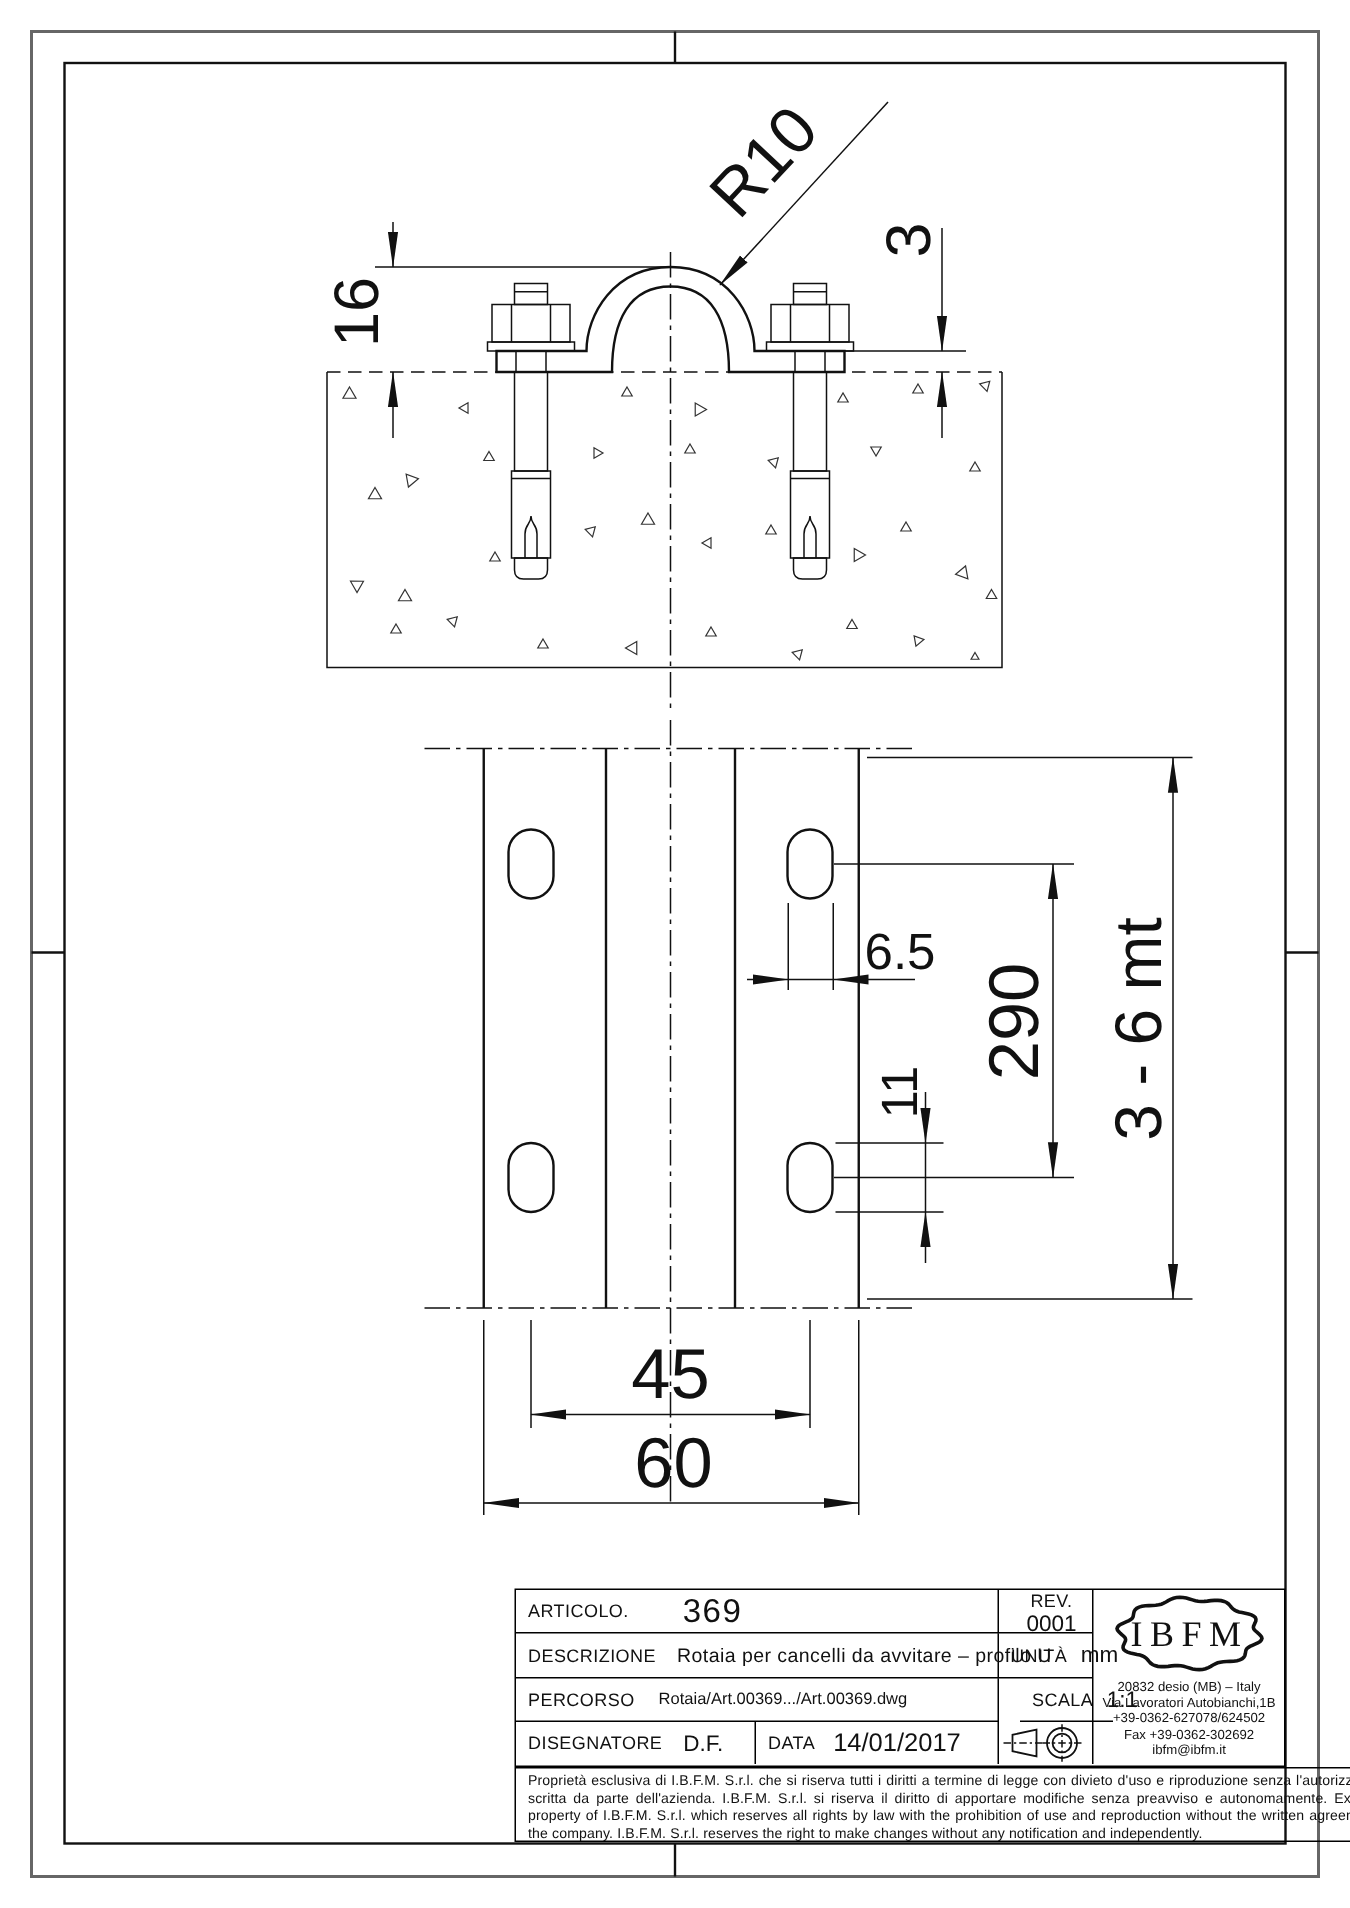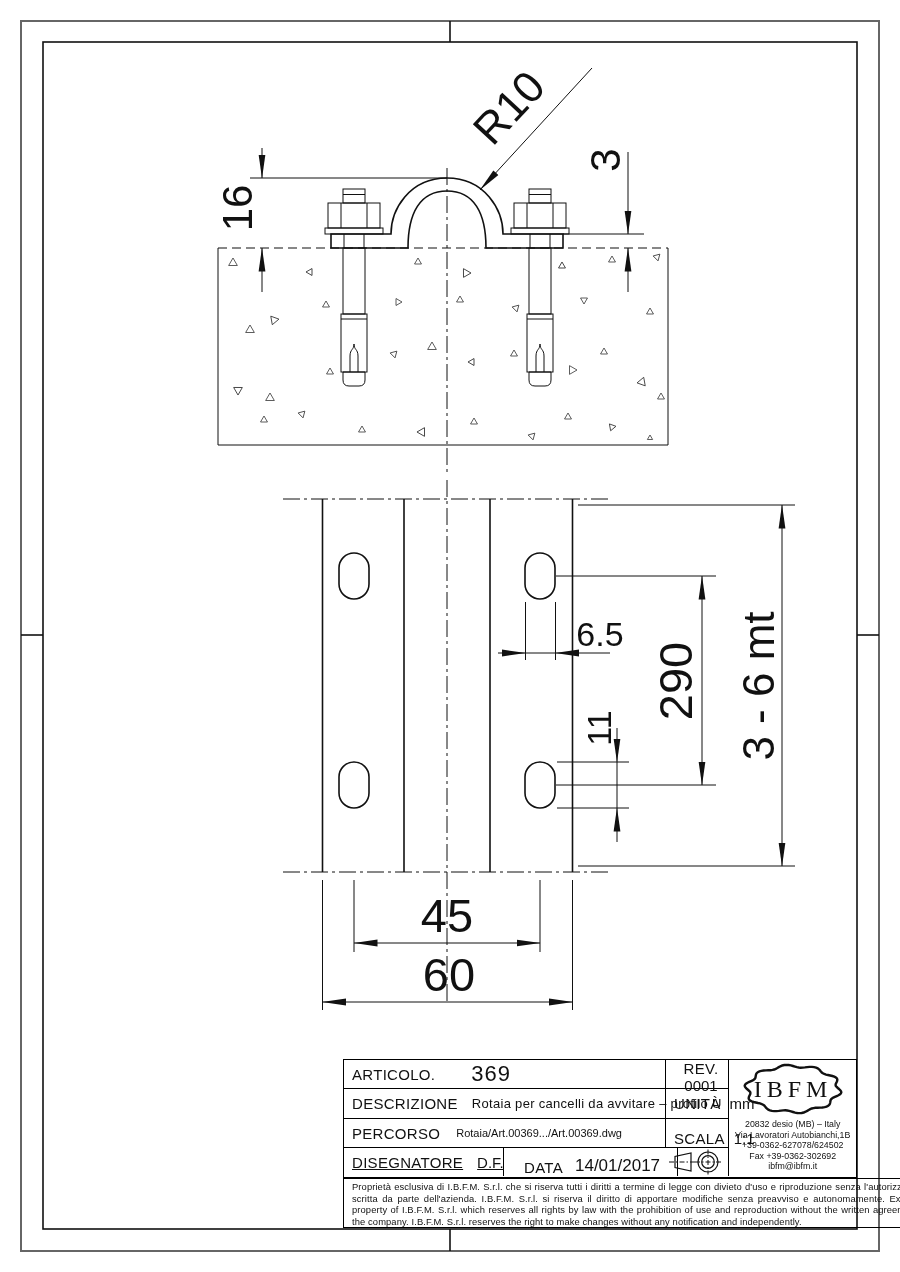--- a/index.html
+++ b/index.html
@@ -18,21 +18,21 @@
   .agg{stroke:#333;stroke-width:0.8;fill:none;}
   .outerborder{stroke:#666;stroke-width:2;fill:none;}
   .innerborder{stroke:#111;stroke-width:1.6;fill:none;}
 
   
   .tb{position:absolute;left:343px;top:1059px;width:514px;height:119px;
       border:1.6px solid #000;box-sizing:border-box;}
   .cell{position:absolute;box-sizing:border-box;display:flex;align-items:center;}
   .br{border-right:1.4px solid #000;}
   .bb{border-bottom:1.4px solid #000;}
-  .lab{font-size:15px;letter-spacing:.3px;padding-left:8px;white-space:nowrap;}
+  .lab{font-size:12px;letter-spacing:.3px;padding-left:8px;white-space:nowrap;}
   .val{white-space:nowrap;}
   .v-art{font-size:22px;margin-left:36px;letter-spacing:1px;}
   .v-rev{font-size:15px;margin-left:8px;}
   .v-desc{font-size:13px;margin-left:14px;letter-spacing:.3px;}
   .v-unit{font-size:15px;margin-left:9px;}
   .v-perc{font-size:11px;margin-left:16px;}
   .v-scala{font-size:15px;margin-left:9px;}
   .v-dis{font-size:15px;margin-left:14px;}
   .v-data{font-size:17px;margin-left:12px;}
   .logo-cell{position:absolute;left:384px;top:0;width:128.4px;height:116px;
@@ -256,30 +256,30 @@
   </div>
   <div class="cell bb" style="left:322px;top:29px;width:62px;height:30px;">
     <span class="lab">UNITÀ</span>
     <span class="val v-unit">mm</span>
   </div>
 
   <div class="cell br bb" style="left:0;top:59px;width:322px;height:29px;">
     <span class="lab">PERCORSO</span>
     <span class="val v-perc">Rotaia/Art.00369.../Art.00369.dwg</span>
   </div>
-  <div class="cell bb" style="left:322px;top:59px;width:62px;height:29px;align-items:flex-end;">
+  <div class="cell bb" style="left:336px;top:59px;width:62px;height:29px;">
     <span class="lab">SCALA</span>
     <span class="val v-scala">1:1</span>
   </div>
 
-  <div class="cell br" style="left:0;top:88px;width:160px;height:28px;text-decoration:underline;">
+  <div class="cell br" style="left:0;top:88px;width:160px;height:28px;">
     <span class="lab">DISEGNATORE</span>
     <span class="val v-dis">D.F.</span>
   </div>
-  <div class="cell br" style="left:172px;top:88px;width:162px;height:28px;align-items:flex-end;">
+  <div class="cell br" style="left:160px;top:88px;width:162px;height:28px;">
     <span class="lab">DATA</span>
     <span class="val v-data">14/01/2017</span>
   </div>
   <div class="cell" style="left:322px;top:88px;width:62px;height:28px;justify-content:center;">
     <svg class="projsvg" width="60" height="28" viewBox="0 0 60 28">
       <line x1="2" y1="14" x2="28" y2="14" stroke="#111" stroke-width="1" stroke-dasharray="5 2 1.5 2"></line>
       <path d="M8,8.5 L8,19.5 L24,23 L24,5 Z" fill="none" stroke="#111" stroke-width="1.2"></path>
       <circle cx="41" cy="14" r="10" fill="none" stroke="#111" stroke-width="1.2"></circle>
       <circle cx="41" cy="14" r="6.3" fill="none" stroke="#111" stroke-width="1.2"></circle>
       <line x1="28" y1="14" x2="54" y2="14" stroke="#111" stroke-width="1" stroke-dasharray="5 2 1.5 2"></line>

